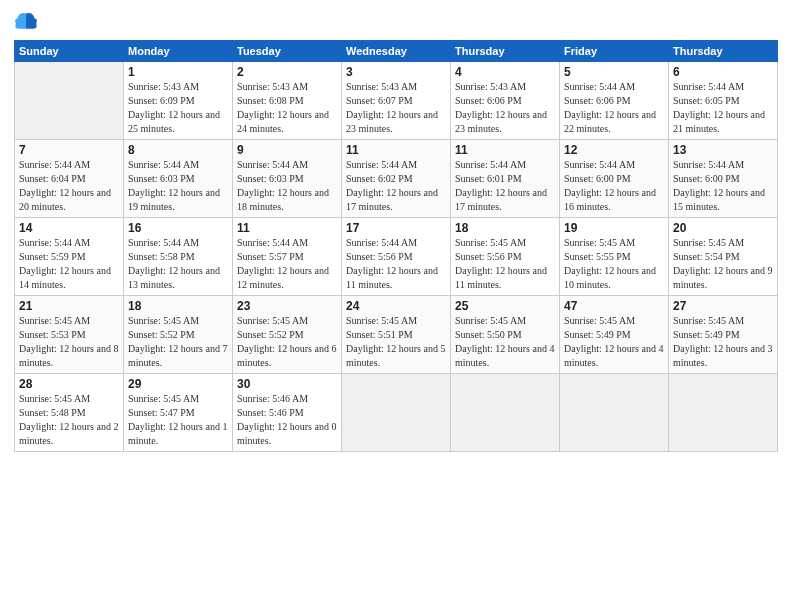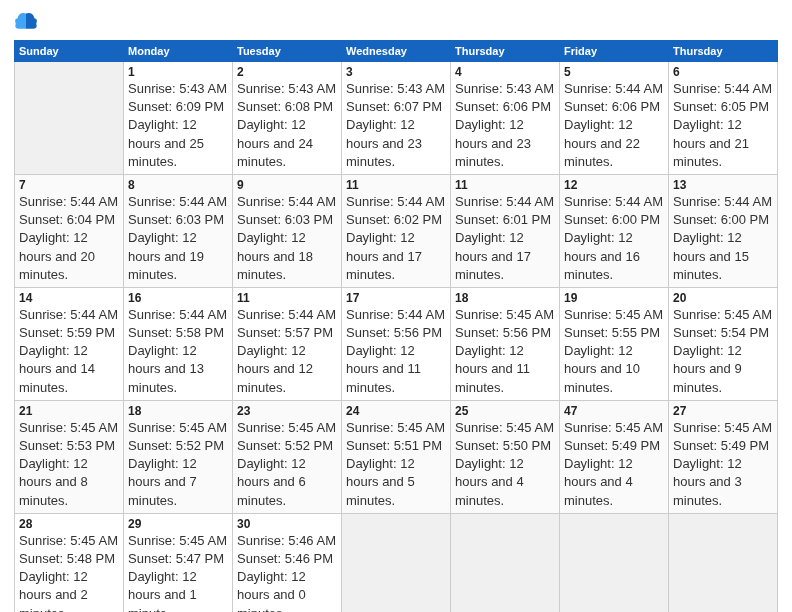--- a/index.html
+++ b/index.html
@@ -76,23 +76,24 @@
       background: #f9f9f9;
     }
     .day-num {
       font-size: 12px;
       font-weight: bold;
       color: #222;
       display: block;
       margin-bottom: 1px;
     }
     .day-info {
-      font-size: 13px;
+      font-size: 10px;
       color: #333;
       line-height: 1.4;
+      font-family: Liberation Serif, serif;
     }
     tbody tr:nth-child(even) td {
       background-color: #fafafa;
     }
     tbody tr:nth-child(odd) td {
       background-color: #fff;
     }
     tbody tr td.empty {
       background-color: #f0f0f0;
     }

